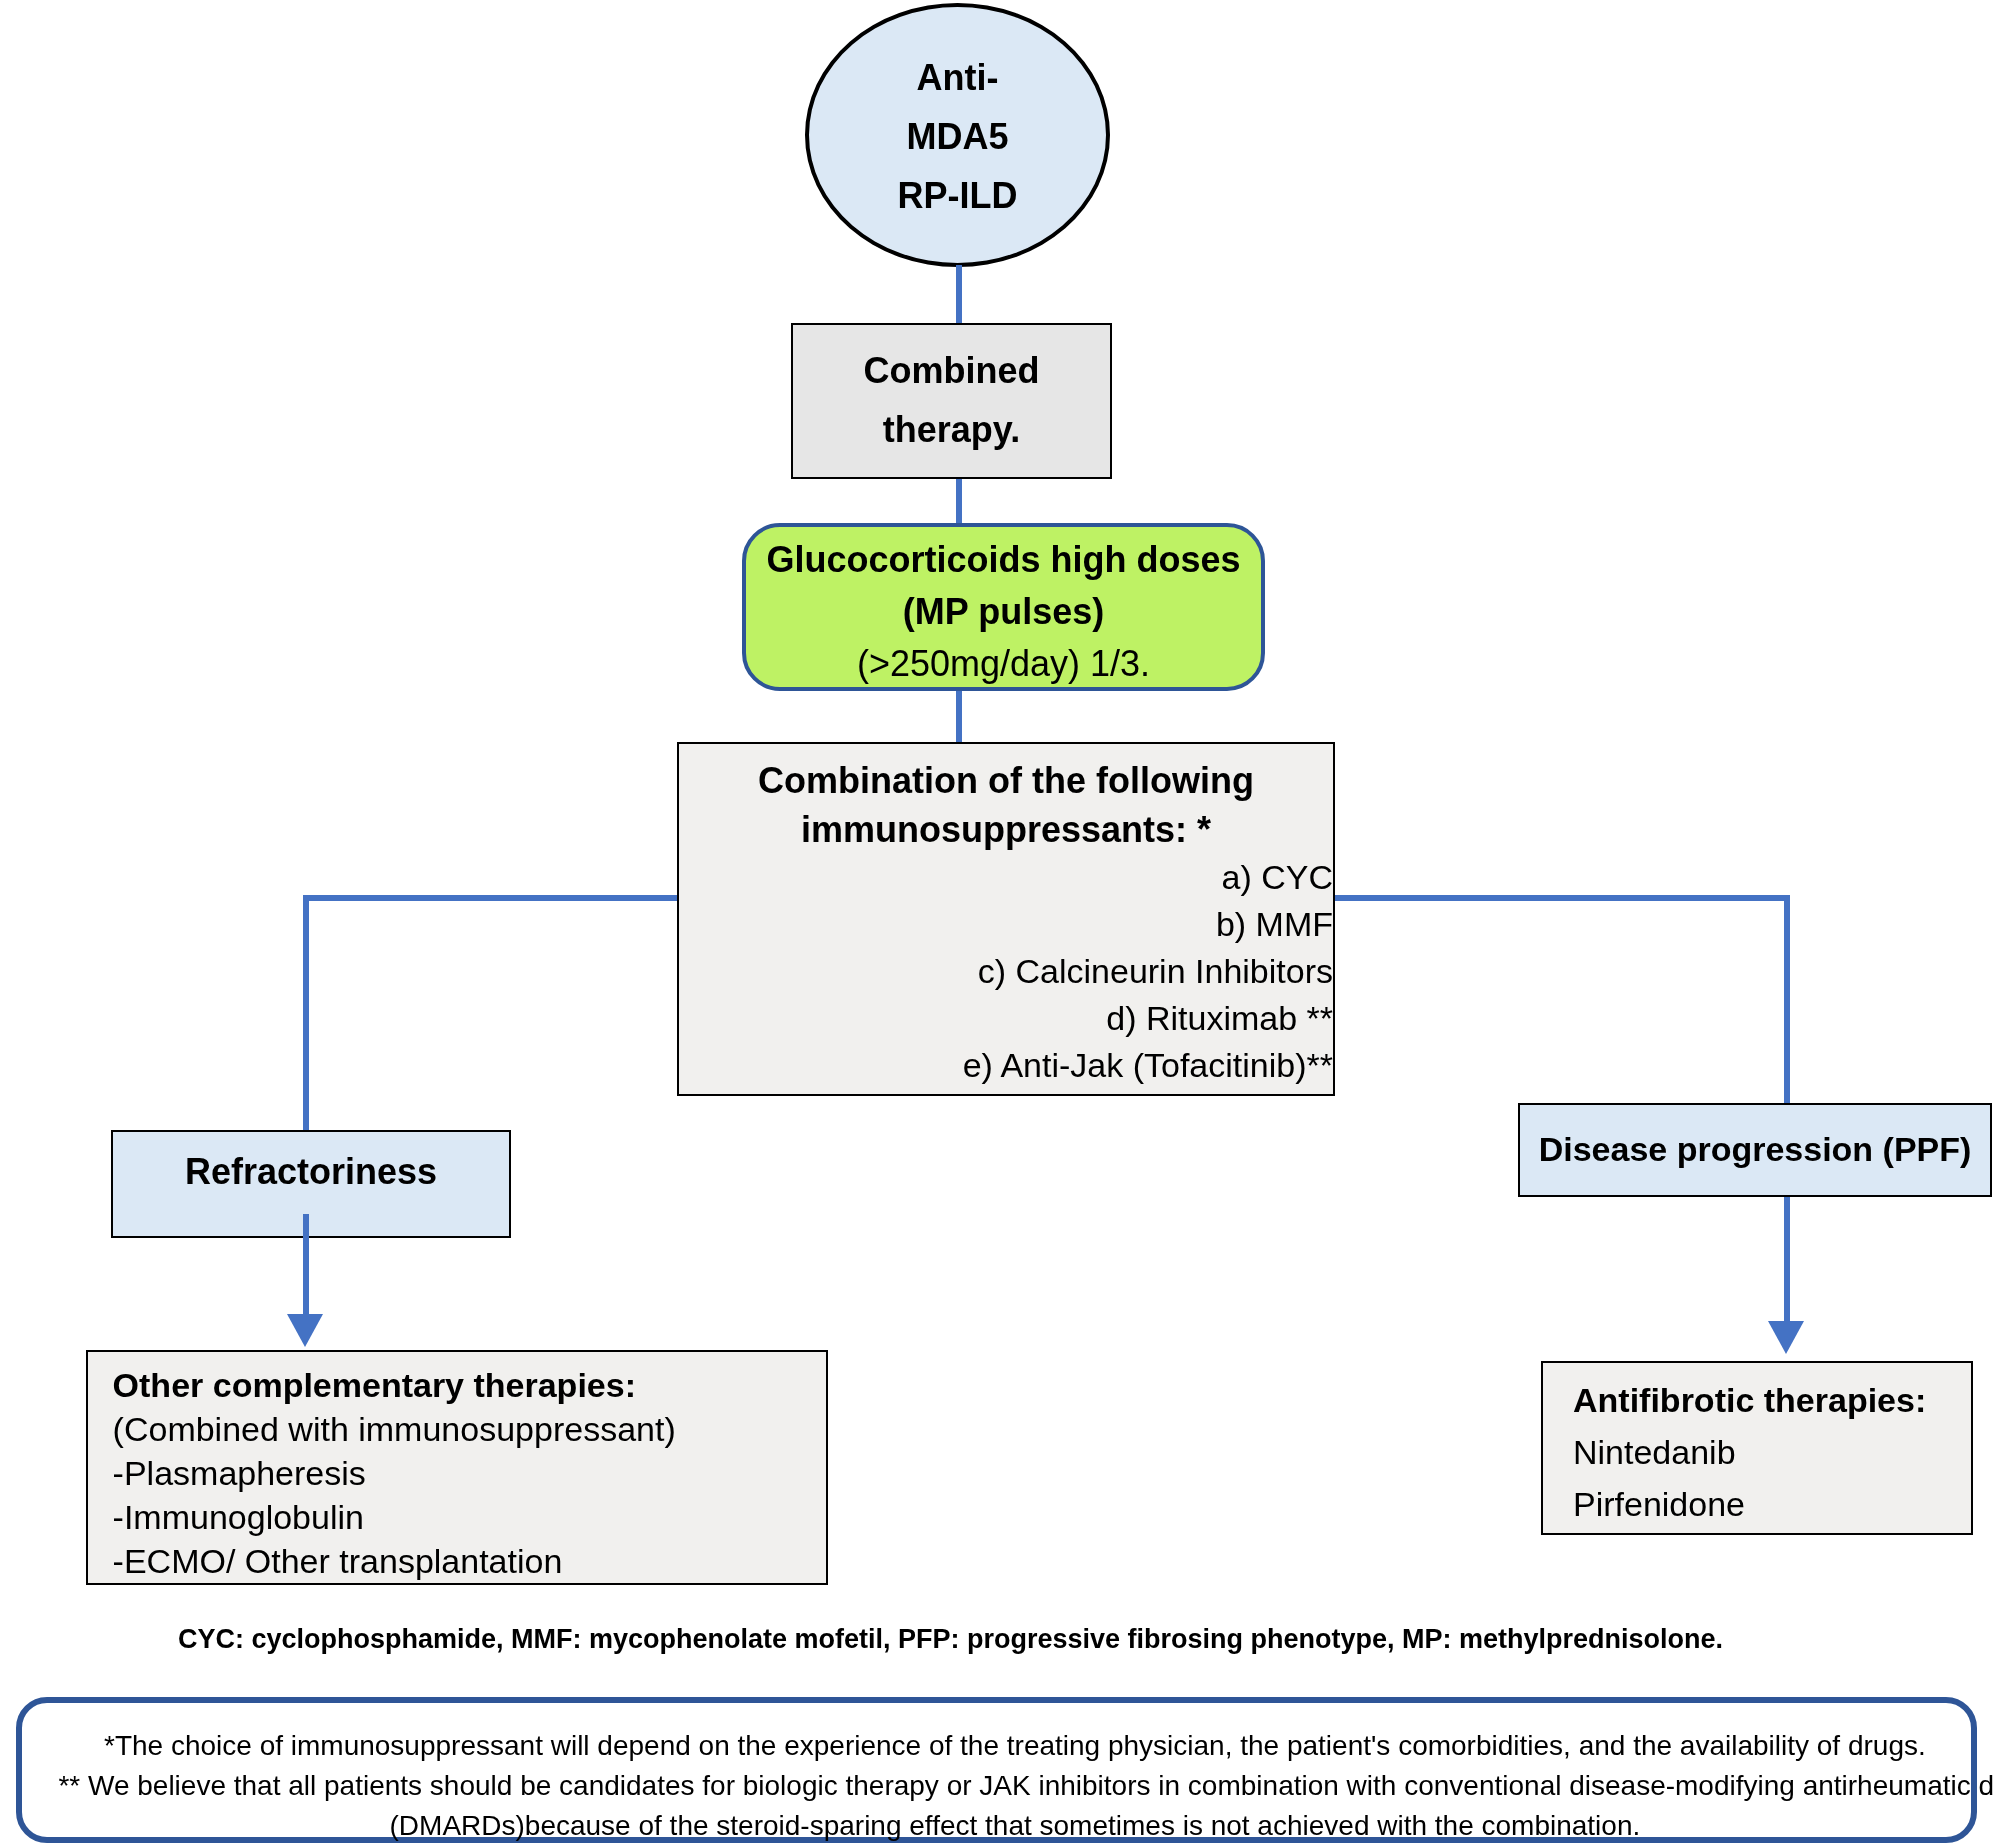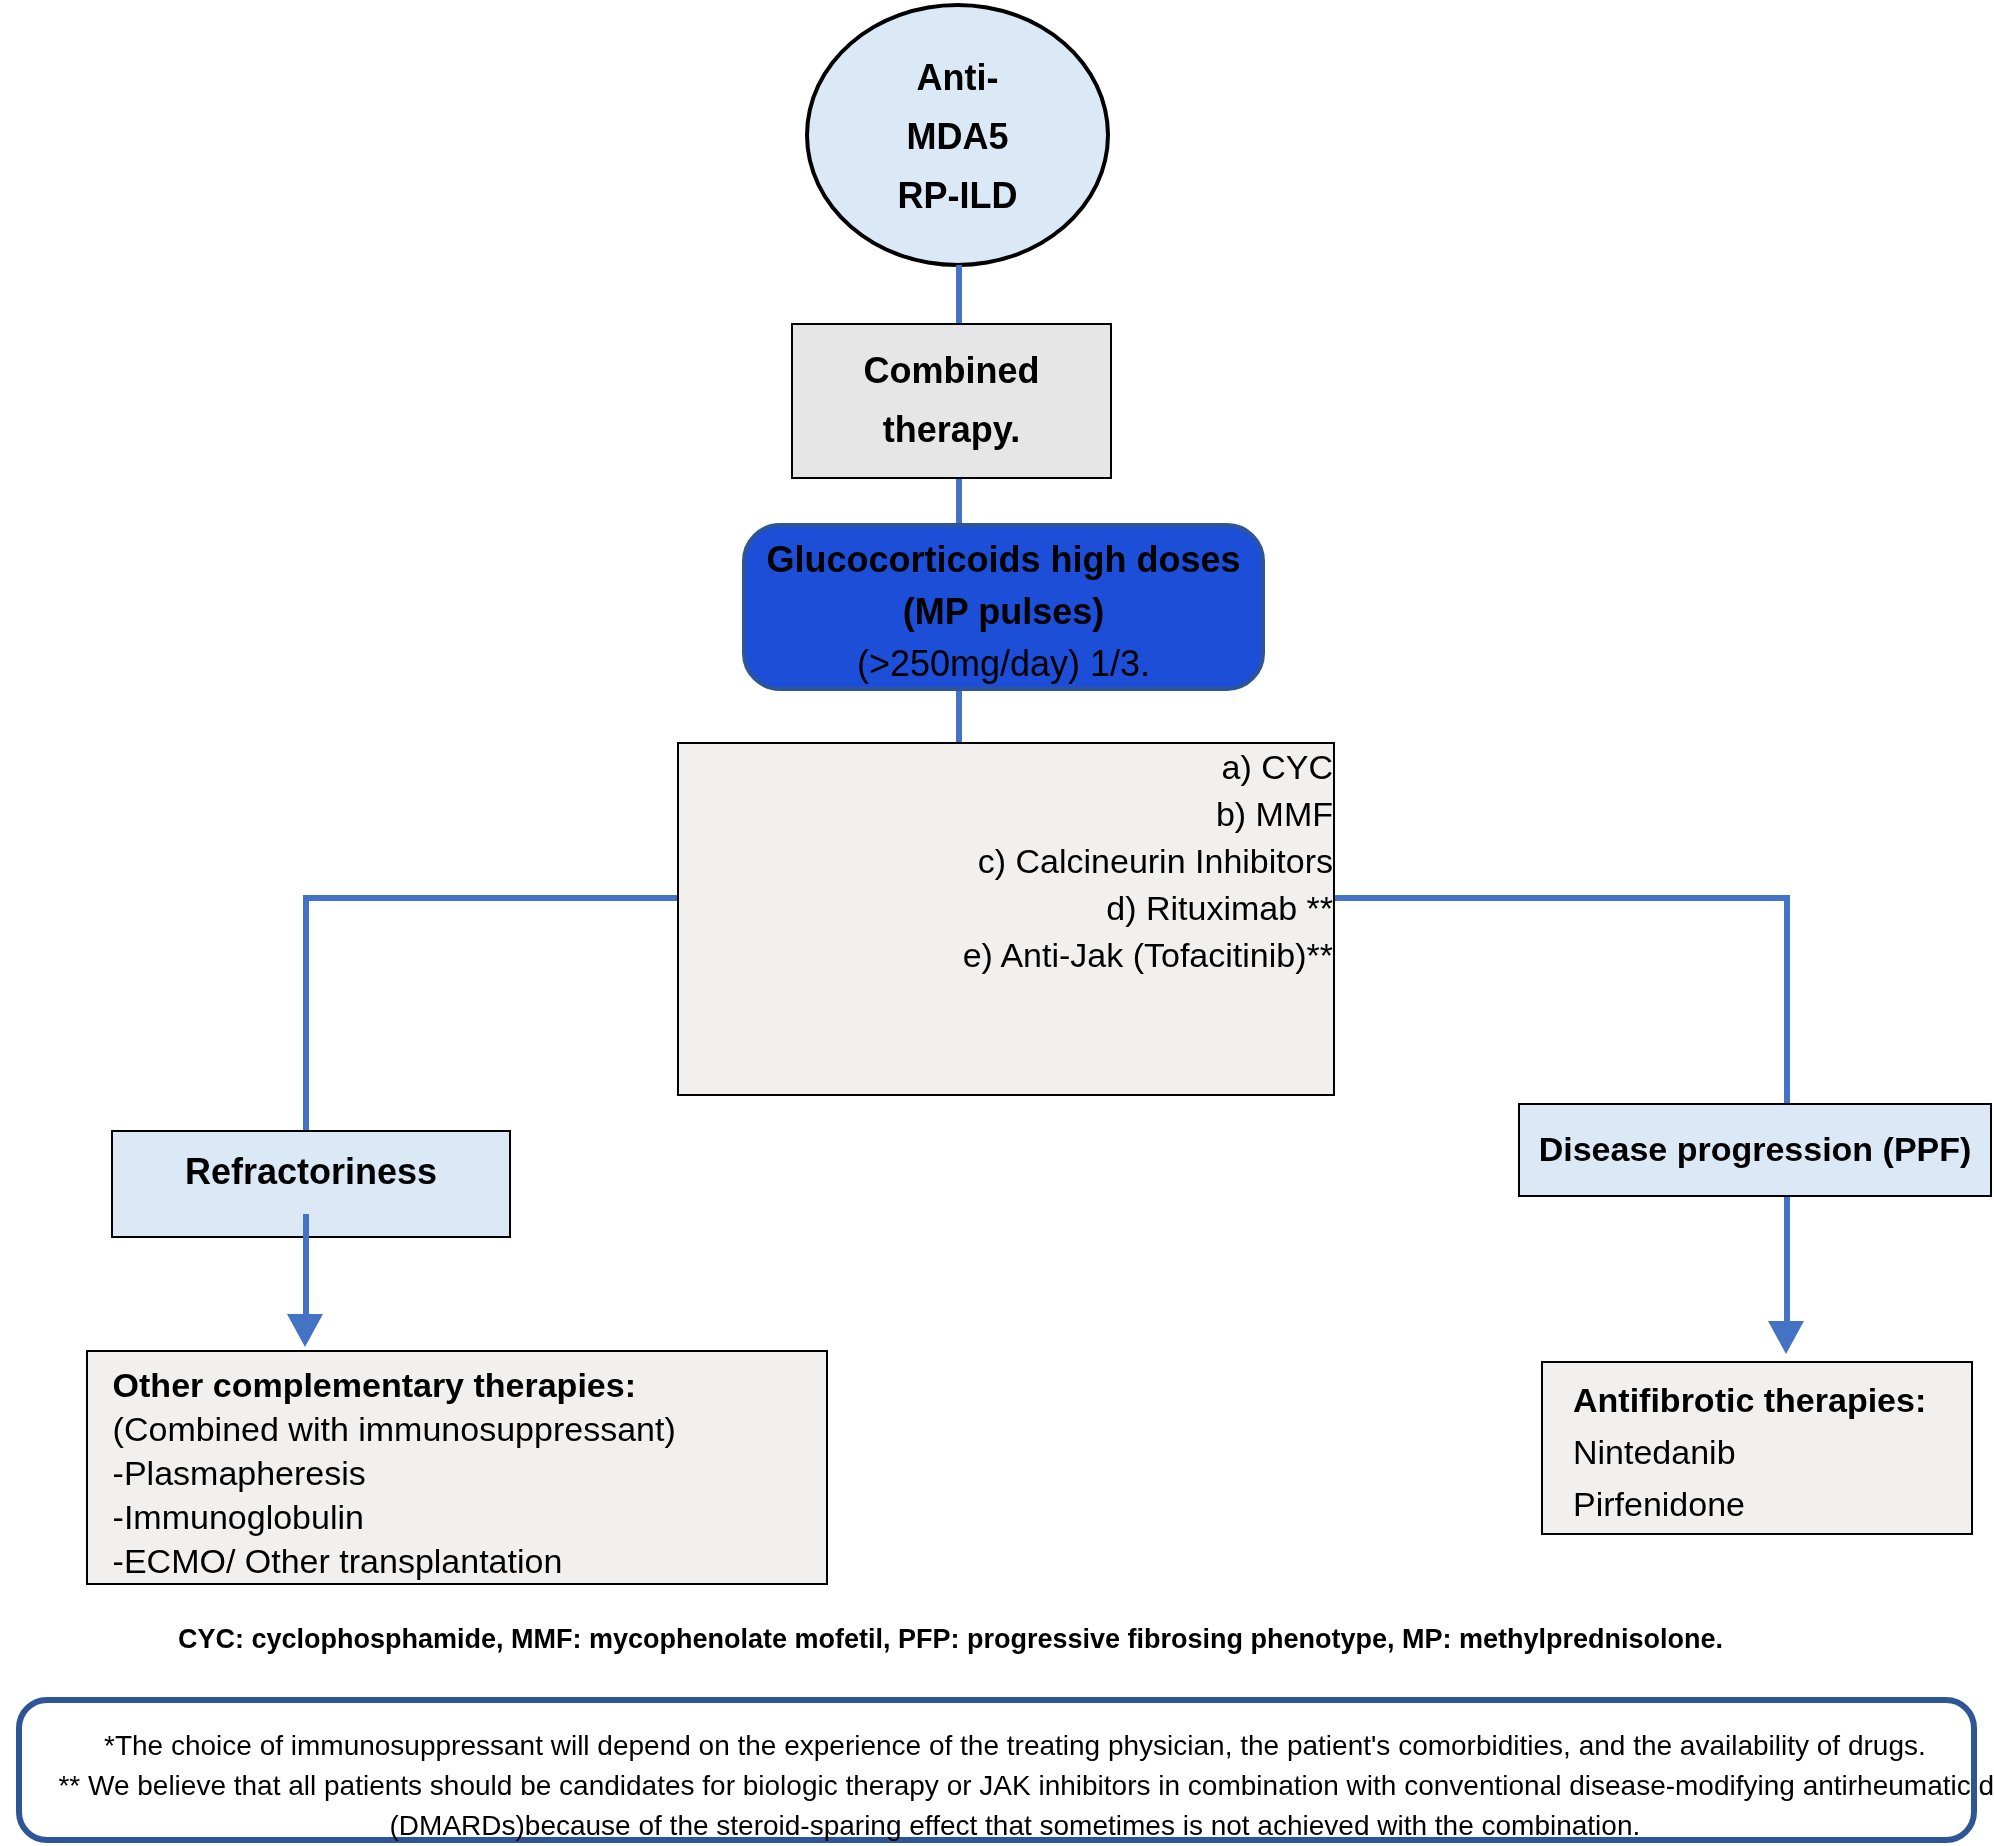--- a/index.html
+++ b/index.html
@@ -41,21 +41,21 @@
     background:var(--node-blue);
     font-size:36px;font-weight:bold;line-height:59px;
     padding-top:41px;text-align:center;
   }
   #combined-node{
     left:791px;top:323px;width:321px;height:156px;
     font-size:36px;font-weight:bold;line-height:59px;padding-top:16.4px;
   }
   #gluco-node{
     left:742px;top:523px;width:523px;height:168px;
-    background:#1d4ed8;
+    background:#bef264;
     border:4.8px solid var(--border-blue);
     border-radius:38px;
     font-size:36px;line-height:52px;padding-top:6.8px;
   }
   #immuno-node{
     left:677px;top:742px;width:658px;height:354px;
     font-size:36px;
   }
   #immuno-node .title{line-height:49px;padding-top:12.3px;font-weight:bold;text-align:center;}
   #immuno-node .items{font-size:34px;font-weight:normal;line-height:47px;margin-left:147px;text-align:right;}
@@ -115,20 +115,24 @@
 
   <div class="box center" id="gluco-node">
     <span class="nowrap bold">Glucocorticoids high doses</span>
     <span class="nowrap bold">(MP pulses)</span>
     <span class="nowrap">(&gt;250mg/day) 1/3.</span>
   </div>
 
   <div class="line" style="left:956px;top:691px;width:5.5px;height:53px;"></div>
 
   <div class="box bordered-black fill-lgray" id="immuno-node">
+    <div class="title">
+      <span class="nowrap">Combination of the following</span>
+      <span class="nowrap">immunosuppressants: *</span>
+    </div>
     <div class="items">
       <span class="nowrap">a) CYC</span>
       <span class="nowrap">b) MMF</span>
       <span class="nowrap">c) Calcineurin Inhibitors</span>
       <span class="nowrap">d) Rituximab **</span>
       <span class="nowrap">e) Anti-Jak (Tofacitinib)**</span>
     </div>
   </div>
 
   <div class="line" style="left:303px;top:895px;width:374px;height:5.5px;"></div>

